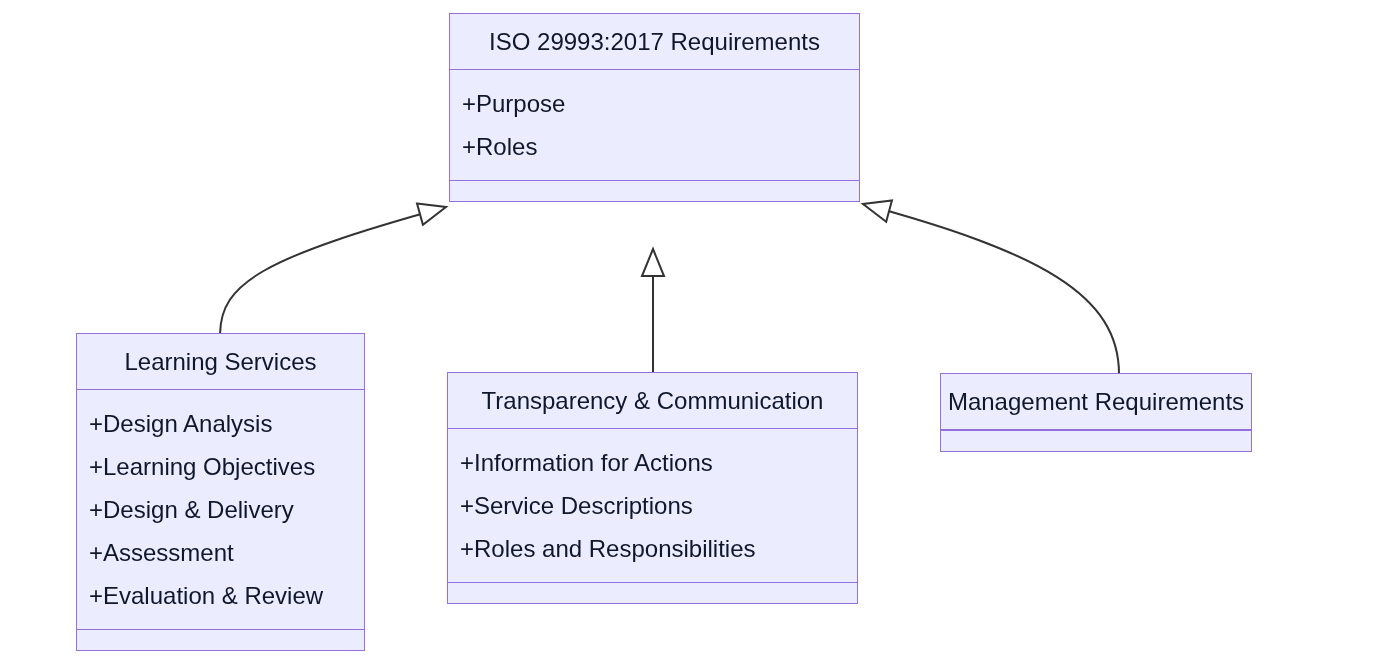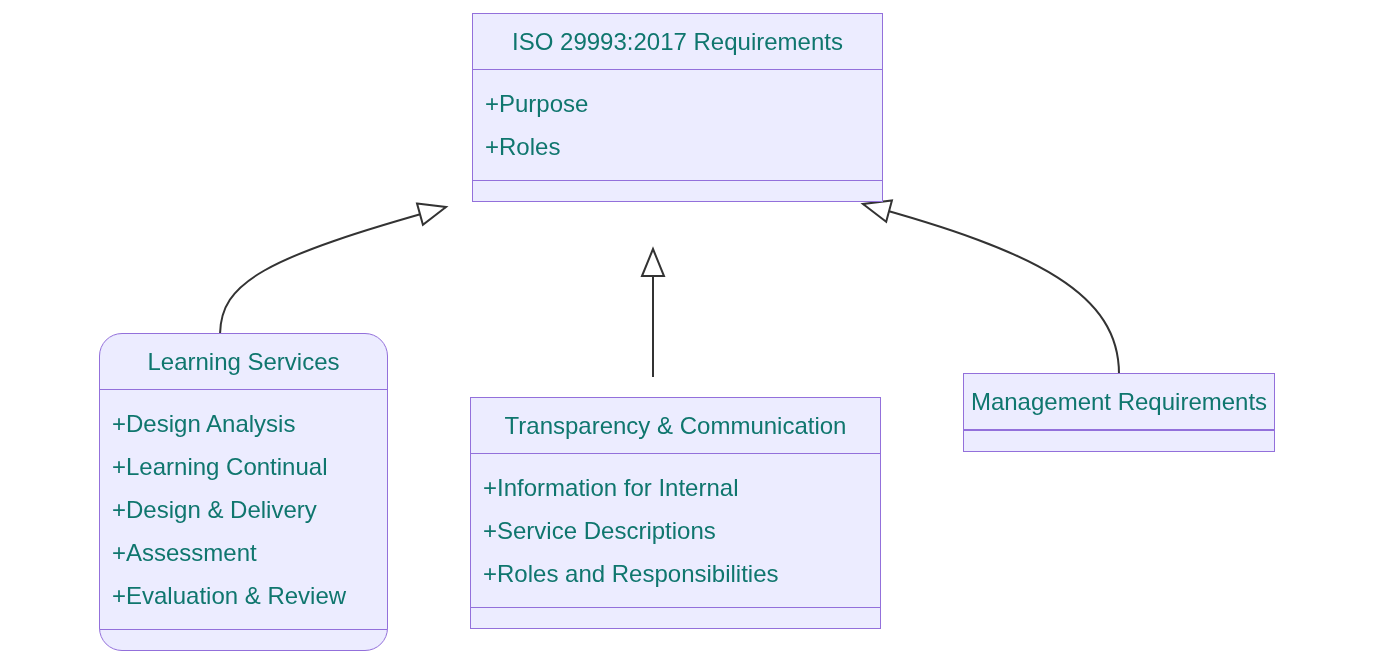--- a/index.html
+++ b/index.html
@@ -21,22 +21,21 @@
     top: 0;
     width: 1379px;
     height: 665px;
     pointer-events: none;
   }
   .uml-class {
     position: absolute;
     box-sizing: border-box;
     background: #ECECFF;
     border: 1.5px solid #9370DB;
-    color: #0f766e;
-    margin-left: 23px;
+    color: #0f172a;
   }
   .uml-title {
     height: 55px;
     display: flex;
     align-items: center;
     justify-content: center;
     font-size: 24px;
     white-space: nowrap;
     border-bottom: 1.5px solid #9370DB;
   }
@@ -51,22 +50,22 @@
     padding: 0 12px;
     font-size: 24px;
     white-space: nowrap;
   }
   .uml-empty {
     height: 20px;
     border-top: 1.5px solid #9370DB;
   }
   
   .pos-parent       { left: 449px; top: 13px;  width: 411px; }
-  .pos-learning     { left: 76px;  top: 333px; width: 289px; border-radius: 23px; }
-  .pos-transparency { left: 447px; top: 397px; width: 411px; }
+  .pos-learning     { left: 76px;  top: 333px; width: 289px; }
+  .pos-transparency { left: 447px; top: 372px; width: 411px; }
   .pos-management   { left: 940px; top: 373px; width: 312px; }
 </style>
 </head>
 <body>
 
 <div class="canvas">
 
   <svg class="arrows-layer" viewBox="0 0 1379 665">
     <defs>
       <marker id="hollow-triangle" markerUnits="userSpaceOnUse" markerWidth="34" markerHeight="28" refX="29" refY="13" orient="auto">
@@ -84,32 +83,32 @@
       <div class="uml-member">+Purpose</div>
       <div class="uml-member">+Roles</div>
     </div>
     <div class="uml-empty"></div>
   </div>
 
   <div class="uml-class pos-learning">
     <div class="uml-title">Learning Services</div>
     <div class="uml-members">
       <div class="uml-member">+Design Analysis</div>
-      <div class="uml-member">+Learning Continual</div>
+      <div class="uml-member">+Learning Objectives</div>
       <div class="uml-member">+Design &amp; Delivery</div>
       <div class="uml-member">+Assessment</div>
       <div class="uml-member">+Evaluation &amp; Review</div>
     </div>
     <div class="uml-empty"></div>
   </div>
 
   <div class="uml-class pos-transparency">
     <div class="uml-title">Transparency &amp; Communication</div>
     <div class="uml-members">
-      <div class="uml-member">+Information for Internal</div>
+      <div class="uml-member">+Information for Actions</div>
       <div class="uml-member">+Service Descriptions</div>
       <div class="uml-member">+Roles and Responsibilities</div>
     </div>
     <div class="uml-empty"></div>
   </div>
 
   <div class="uml-class pos-management">
     <div class="uml-title">Management Requirements</div>
     <div class="uml-empty"></div>
   </div>

